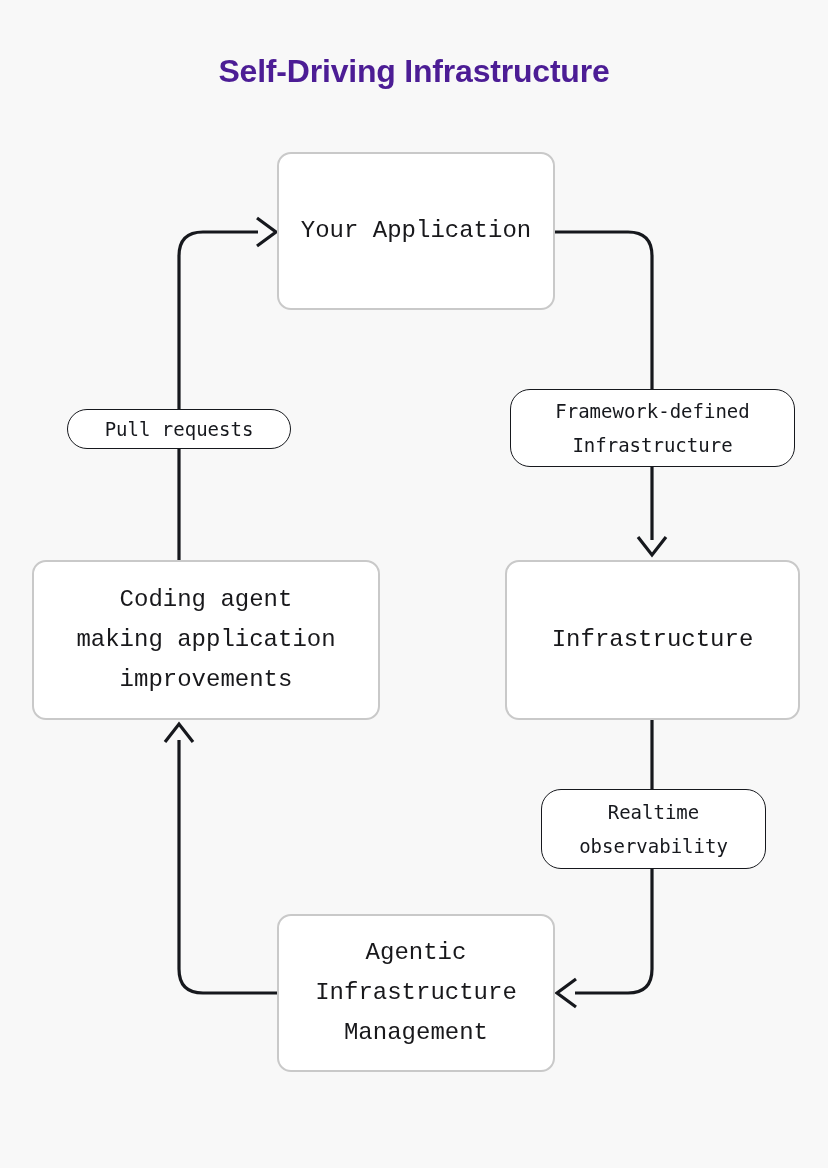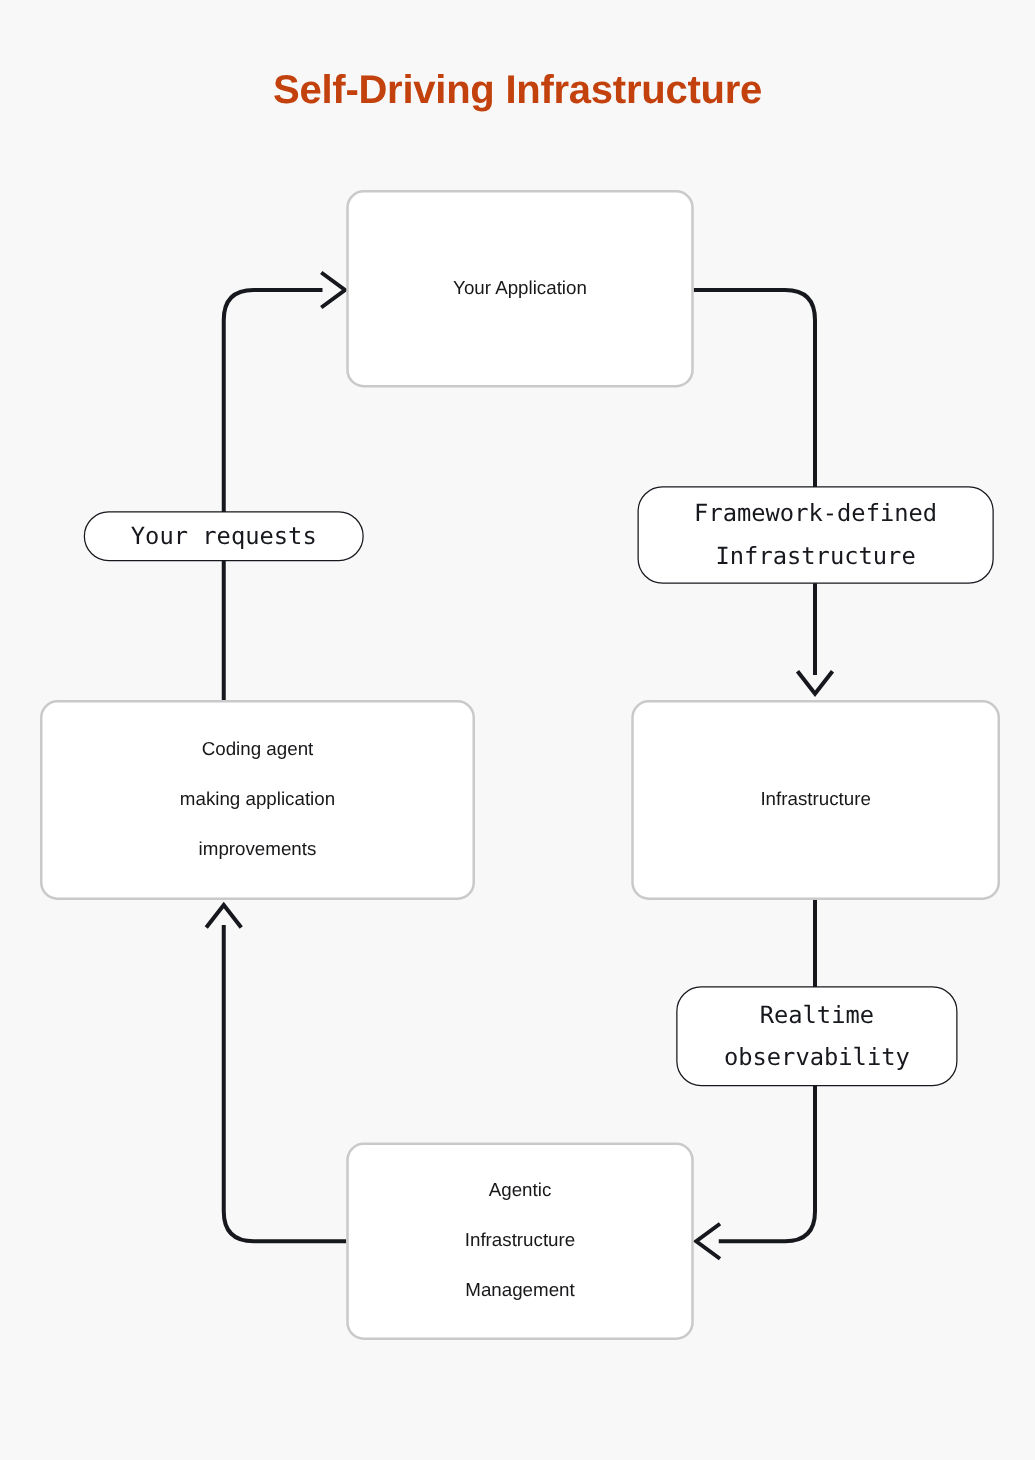--- a/index.html
+++ b/index.html
@@ -24,21 +24,21 @@
   }
 
   .page-title {
     position: absolute;
     left: 0;
     top: 49px;
     width: 828px;
     text-align: center;
     font-size: 32px;
     font-weight: bold;
-    color: #c2410c;
+    color: #4c1d95;
     letter-spacing: -0.2px;
     line-height: 44px;
   }
 
   
   .edges-layer {
     position: absolute;
     left: 0;
     top: 0;
     width: 828px;
@@ -50,23 +50,23 @@
     position: absolute;
     box-sizing: border-box;
     background: #ffffff;
     border: 2px solid #c9c9c9;
     border-radius: 14px;
     display: flex;
     align-items: center;
     justify-content: center;
     text-align: center;
     color: #18181b;
-    font-size: 15px;
+    font-size: 24px;
     line-height: 40px;
-    font-family: Liberation Sans, sans-serif;
+    font-family: Liberation Mono, monospace;
     z-index: 3;
   }
   .node .node-label {
     display: block;
     white-space: pre-line;
     padding: 0 10px;
   }
 
   #node-your-application { left: 277px; top: 152px;  width: 278px; height: 158px; }
   #node-infrastructure   { left: 505px; top: 560px;  width: 295px; height: 160px; }
@@ -155,16 +155,16 @@
 Infrastructure</span>
   </div>
 
   <div class="edge-label" id="label-realtime-observability">
     <span class="edge-label-text">Realtime
 observability</span>
   </div>
 
 
   <div class="edge-label" id="label-pull-requests">
-    <span class="edge-label-text">Your requests</span>
+    <span class="edge-label-text">Pull requests</span>
   </div>
 
 </div>
 
 </body></html>

